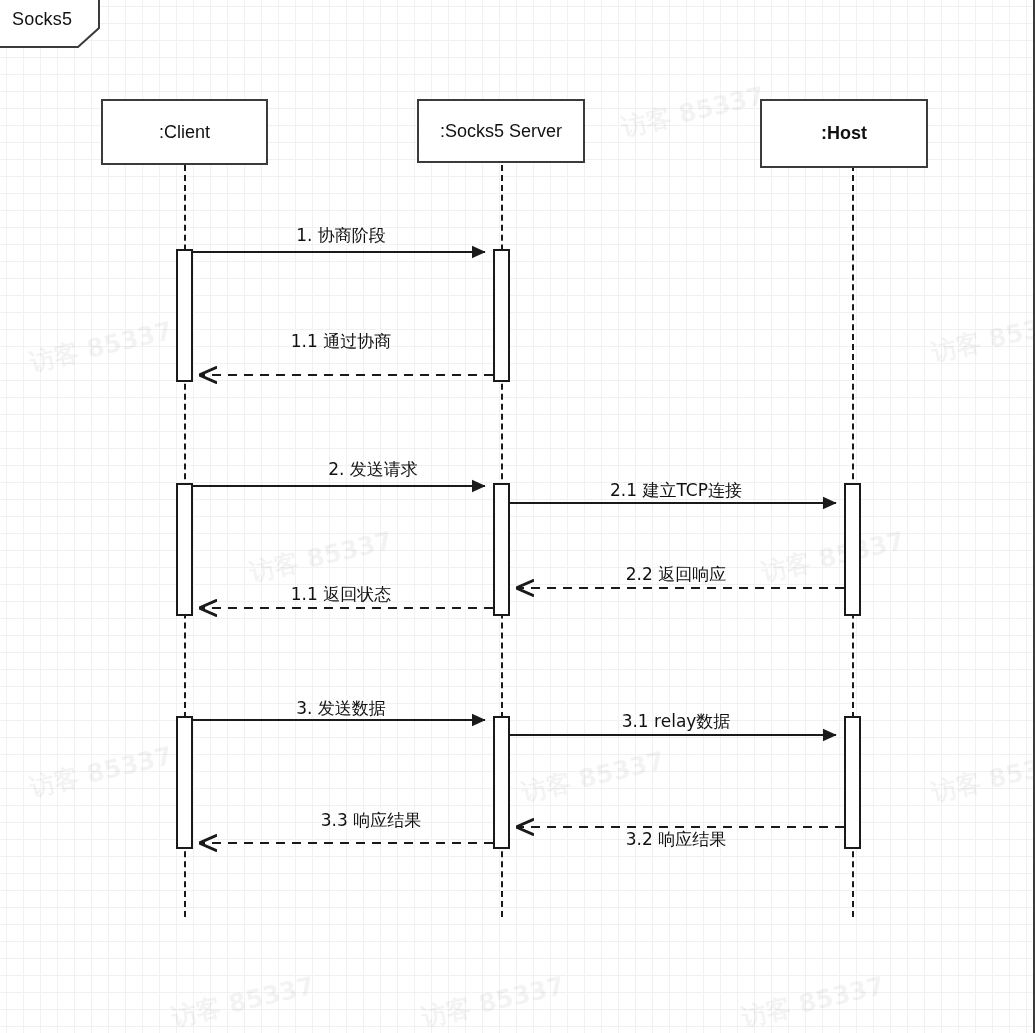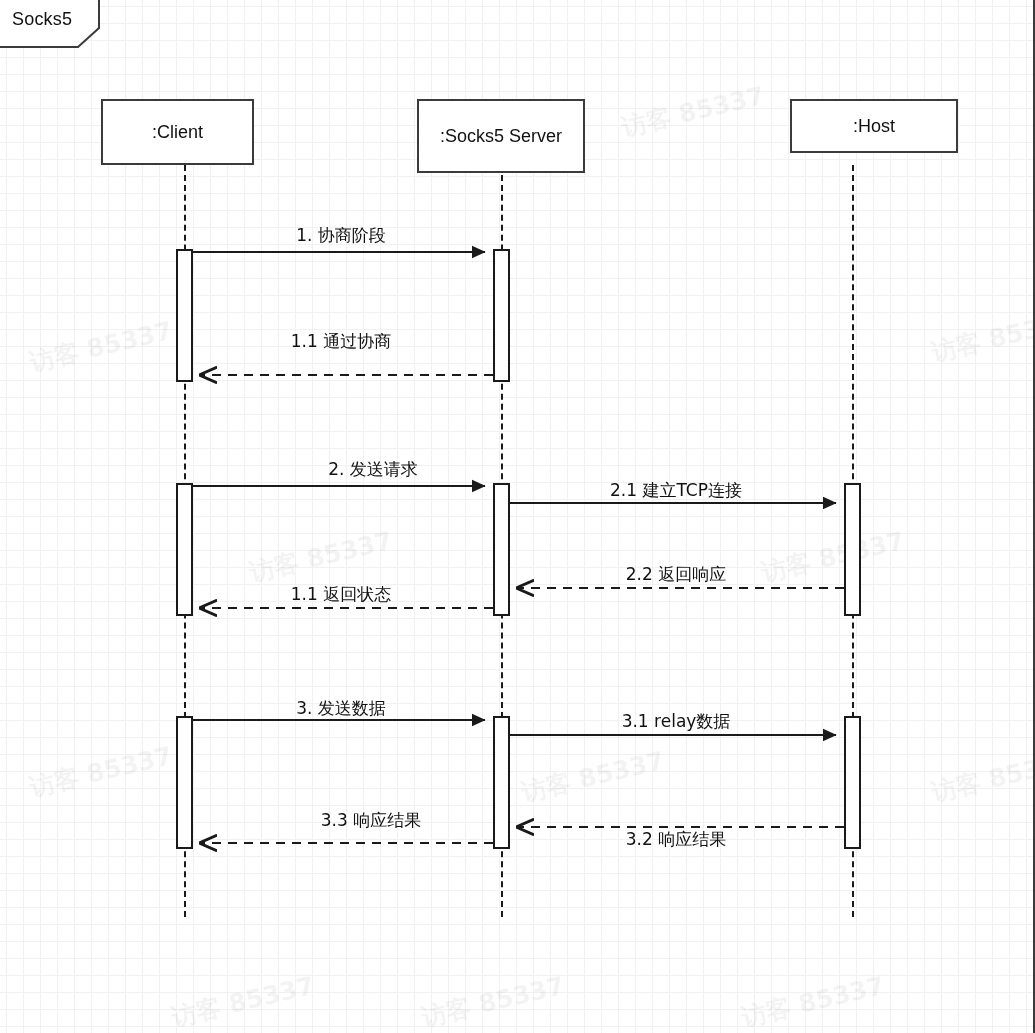--- a/index.html
+++ b/index.html
@@ -154,27 +154,27 @@
     <svg width="102" height="50" viewBox="0 0 102 50">
       <path d="M 1 1 L 101 1 L 101 30 L 80 49 L 1 49 Z" fill="#ffffff" stroke="#3b3b3b" stroke-width="2"></path>
     </svg>
     <span class="tab-label">Socks5</span>
   </div>
 
   <div class="lifeline" style="left:184px; top:165px; height:752px;"></div>
   <div class="lifeline" style="left:501px; top:165px; height:752px;"></div>
   <div class="lifeline" style="left:852px; top:165px; height:752px;"></div>
 
-  <div class="head" style="left:101px; top:99px; width:153px; height:66px;">
+  <div class="head" style="left:101px; top:99px; width:167px; height:66px;">
     <span>:Client</span>
   </div>
-  <div class="head" style="left:417px; top:99px; width:168px; height:74px;">
+  <div class="head" style="left:417px; top:99px; width:168px; height:64px;">
     <span>:Socks5 Server</span>
   </div>
-  <div class="head" style="left:790px; top:99px; width:168px; height:54px;">
+  <div class="head" style="left:760px; top:99px; width:168px; height:69px;font-weight:bold;">
     <span>:Host</span>
   </div>
 
   <div class="activation" style="left:176px; top:249px; height:133px;"></div>
   <div class="activation" style="left:493px; top:249px; height:133px;"></div>
 
   <div class="activation" style="left:176px; top:483px; height:133px;"></div>
   <div class="activation" style="left:493px; top:483px; height:133px;"></div>
   <div class="activation" style="left:844px; top:483px; height:133px;"></div>
 

